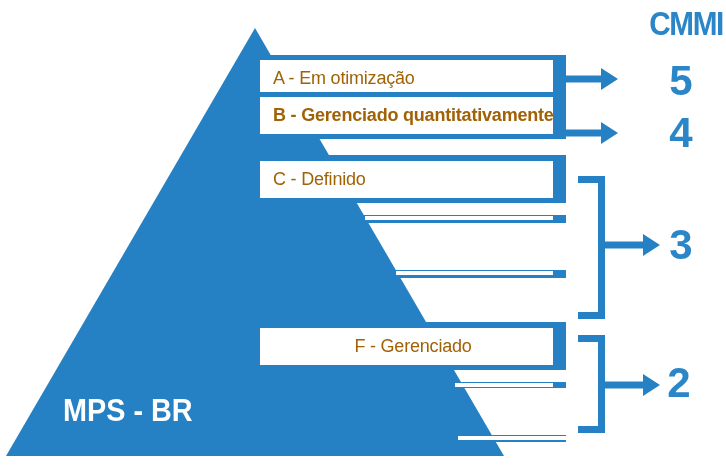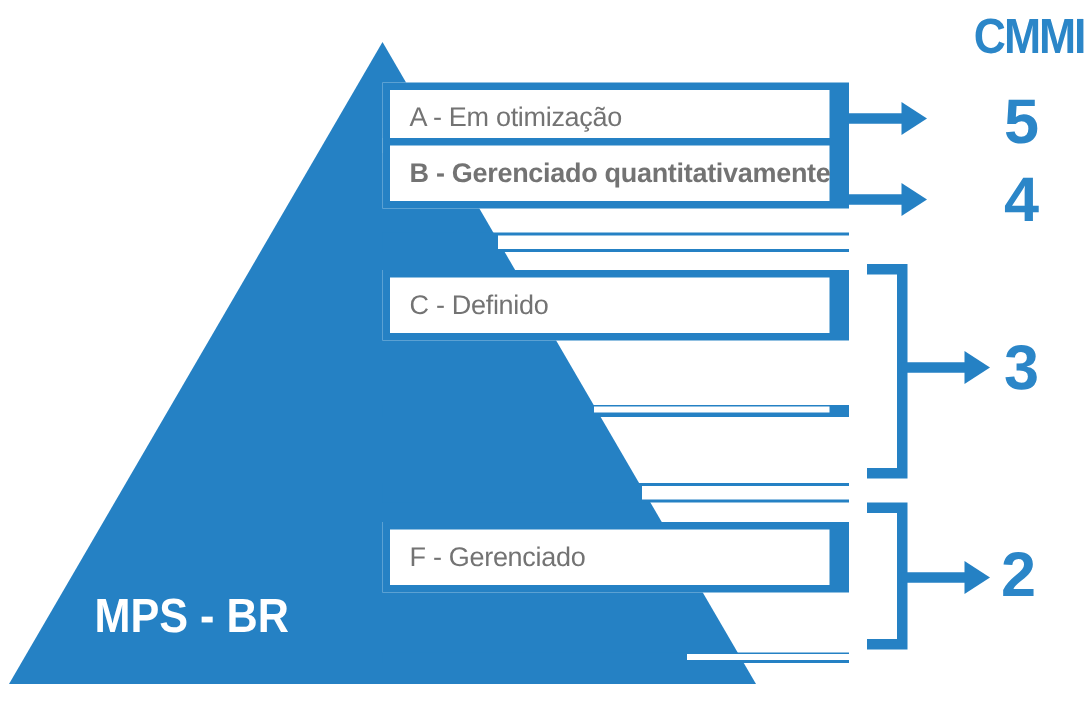--- a/index.html
+++ b/index.html
@@ -38,29 +38,29 @@
   .a4{top:324px;height:9px;left:428px;width:138px;}
   .a5{top:383px;height:4px;left:455px;width:98px;}
   .a6{top:436px;height:4px;left:458px;width:108px;}
   
   .box{
     position:absolute;left:255px;width:311px;height:47px;box-sizing:border-box;
     background:#ffffff;border:5px solid #2581c4;border-right-width:13px;
     display:flex;align-items:center;
   }
   .box span{
-    padding-left:13px;font-size:18px;letter-spacing:-0.2px;color:#737373;
+    padding-left:13px;font-size:18px;letter-spacing:-0.2px;color:#a16207;
     white-space:nowrap;
   }
   .r0{top:55px;}
   .r1{top:92px;font-weight:bold;}
-  .r2{top:180px;}
+  .r2{top:156px;}
   .r3{top:223px;}
   .r4{top:278px;}
-  .r5{top:348px;}
+  .r5{top:323px;justify-content:center;}
   .r6{top:388px;}
   
   .num{
     position:absolute;width:34px;height:42px;line-height:42px;text-align:center;
     color:#2b86c8;font-weight:bold;font-size:42px;
   }
   .n5{left:664px;top:60px;}
   .n4{left:664px;top:112px;}
   .n3{left:664px;top:224px;}
   .n2{left:662px;top:362px;}

